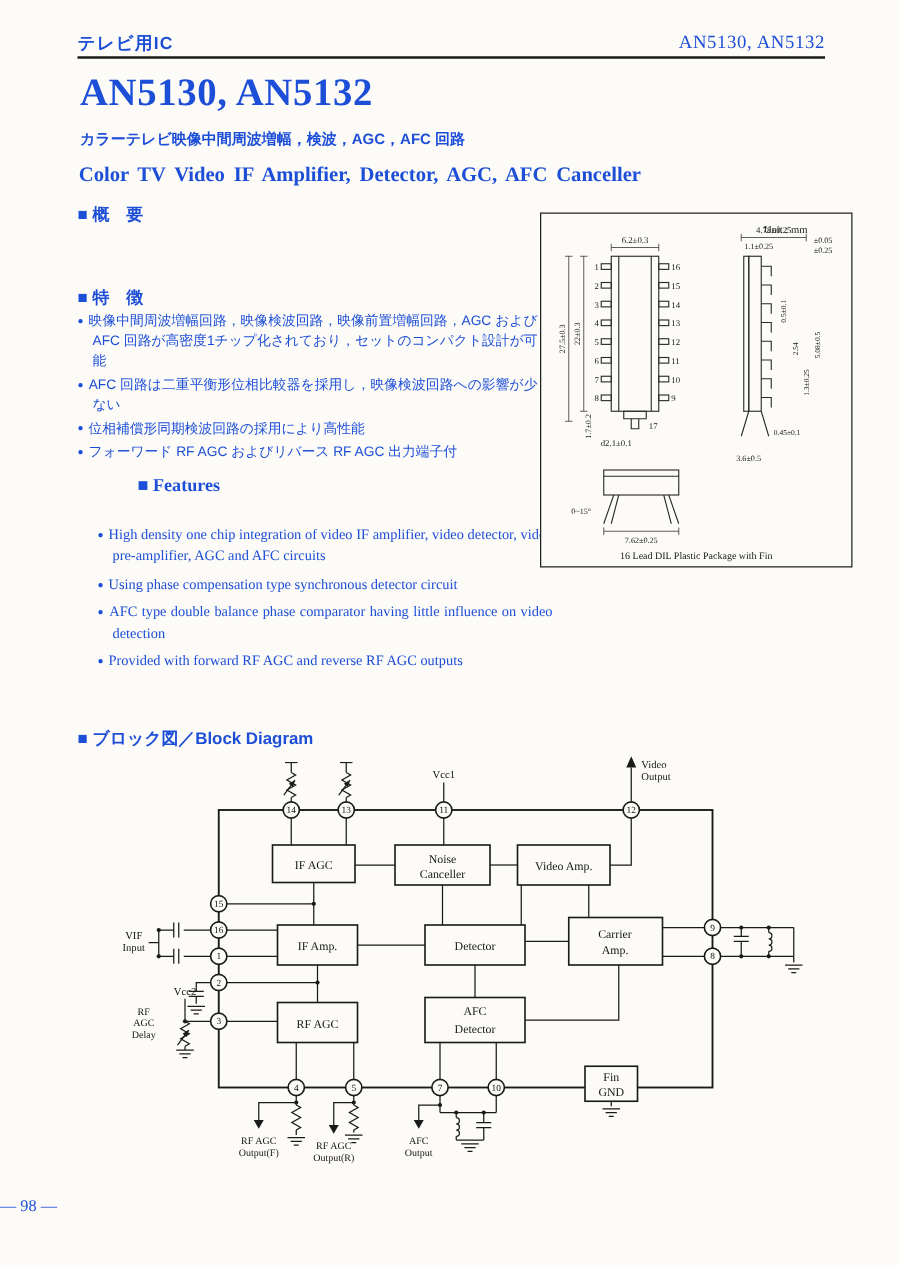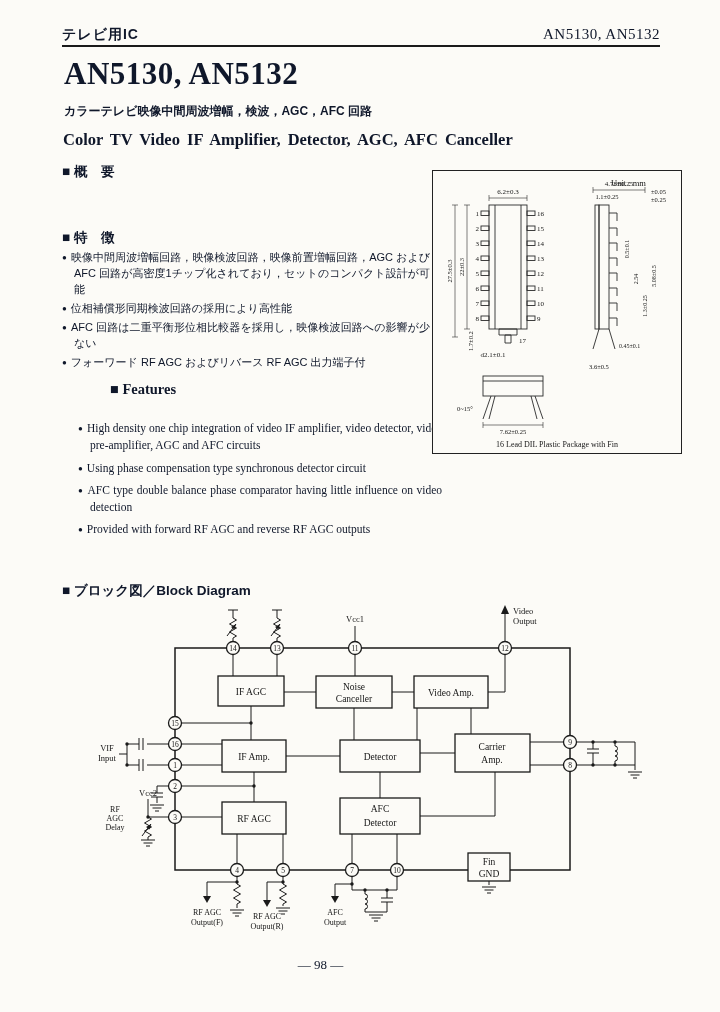--- a/index.html
+++ b/index.html
@@ -1,17 +1,17 @@
 <!DOCTYPE html>
 <html><head>
 <meta charset="utf-8">
 <style>
   html,body{margin:0;padding:0;}
   body{background:#e8e8e6;}
-  .page{position:relative;width:720px;height:1012px;background:#fcfbf7;color:#0f172a;
+  .page{position:relative;width:720px;height:1012px;background:#fcfbf7;color:#1d4ed8;
         font-family:"Liberation Serif",serif;overflow:hidden;margin:0 auto;}
   .abs{position:absolute;}
   .hdr-left{left:62px;top:26px;font-family:"Liberation Sans","DejaVu Sans",sans-serif;
             font-size:14px;font-weight:bold;letter-spacing:1px;}
   .hdr-right{right:60px;top:26px;font-size:15px;letter-spacing:0.5px;}
   .hdr-rule{left:62px;top:45px;width:598px;height:2px;background:#1a1a1a;}
   .title{left:64px;top:56px;font-size:31px;font-weight:bold;letter-spacing:0.5px;}
   .sub-ja{left:64px;top:103px;font-size:12px;font-weight:bold;
           font-family:"Liberation Sans","DejaVu Sans",sans-serif;}
   .sub-en{left:63px;top:130px;font-size:16.5px;font-weight:bold;word-spacing:3px;}
@@ -26,21 +26,21 @@
                 line-height:1.45;margin:0 0 3px 0;padding-left:12px;text-indent:-12px;text-align:justify;}
   .feat-list li::before{content:"●";font-size:8px;margin-right:4px;vertical-align:1px;}
   .h-feat-en{left:62px;top:381px;}
   .feat-list-en{left:62px;top:404px;width:364px;margin:16px;padding:0;list-style:none;}
   .feat-list-en li{font-family:"Liberation Serif",serif;font-size:11.5px;line-height:1.5;
                    margin:0 0 5px 0;padding-left:12px;text-indent:-12px;text-align:justify;}
   .feat-list-en li::before{content:"●";font-size:8px;margin-right:4px;vertical-align:1px;}
   .pkg-box{left:432px;top:170px;width:248px;height:282px;border:1.2px solid #222;background:#fcfbf7;}
   .h-diagram{left:62px;top:582px;}
   .diagram{left:95px;top:600px;}
-  .pagenum{left:0;top:957px;width:641px;text-align:center;font-size:13px;}
+  .pagenum{left:0;top:957px;width:641px;text-align:left;font-size:13px;}
   svg text{fill:#161616;font-family:"Liberation Serif",serif;}
   .bd-wire{stroke:#1a1a1a;stroke-width:1;fill:none;}
   .bd-box{stroke:#1a1a1a;stroke-width:1.3;fill:#fcfbf7;}
   .bd-bound{stroke:#1a1a1a;stroke-width:1.5;fill:none;}
   .bd-fill{fill:#1a1a1a;stroke:none;}
   .pk-line{stroke:#2a2a2a;stroke-width:0.9;fill:none;}
   .pk-dim{stroke:#2a2a2a;stroke-width:0.6;fill:none;}
 </style>
 </head>
 <body>
@@ -53,22 +53,22 @@
 
   <div class="abs title">AN5130, AN5132</div>
   <div class="abs sub-ja">カラーテレビ映像中間周波増幅，検波，AGC，AFC 回路</div>
   <div class="abs sub-en">Color TV Video IF Amplifier, Detector, AGC, AFC Canceller</div>
 
   <div class="abs sec-h h-overview">■ 概　要</div>
 
   <div class="abs sec-h h-feat-ja">■ 特　徴</div>
   <ul class="abs feat-list">
     <li>映像中間周波増幅回路，映像検波回路，映像前置増幅回路，AGC および AFC 回路が高密度1チップ化されており，セットのコンパクト設計が可能</li>
+    <li>AFC 回路は二重平衡形位相比較器を採用し，映像検波回路への影響が少ない</li>
     <li>位相補償形同期検波回路の採用により高性能</li>
-    <li>AFC 回路は二重平衡形位相比較器を採用し，映像検波回路への影響が少ない</li>
     <li>フォーワード RF AGC およびリバース RF AGC 出力端子付</li>
   </ul>
 
   <div class="abs sec-h-en h-feat-en">■ Features</div>
   <ul class="abs feat-list-en">
     <li>High density one chip integration of video IF amplifier, video detector, video pre-amplifier, AGC and AFC circuits</li>
     <li>Using phase compensation type synchronous detector circuit</li>
     <li>AFC type double balance phase comparator having little influence on video detection</li>
     <li>Provided with forward RF AGC and reverse RF AGC outputs</li>
   </ul>

